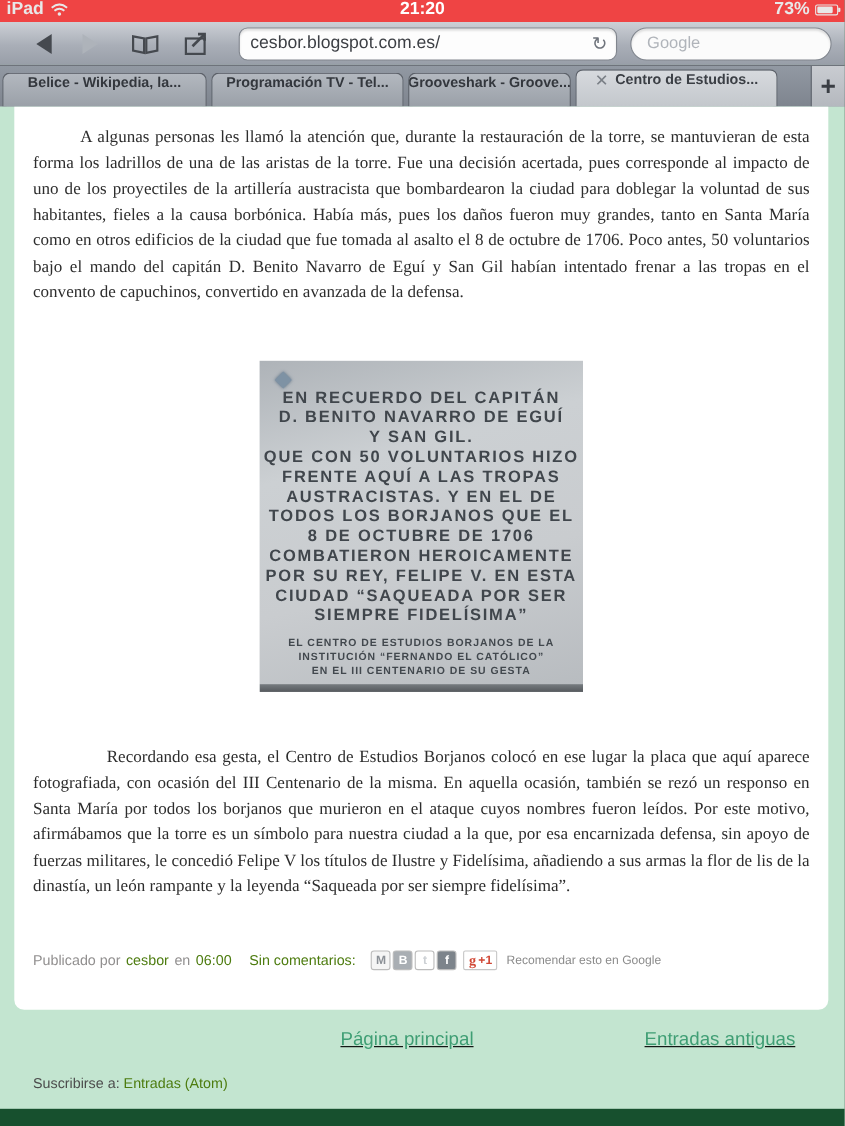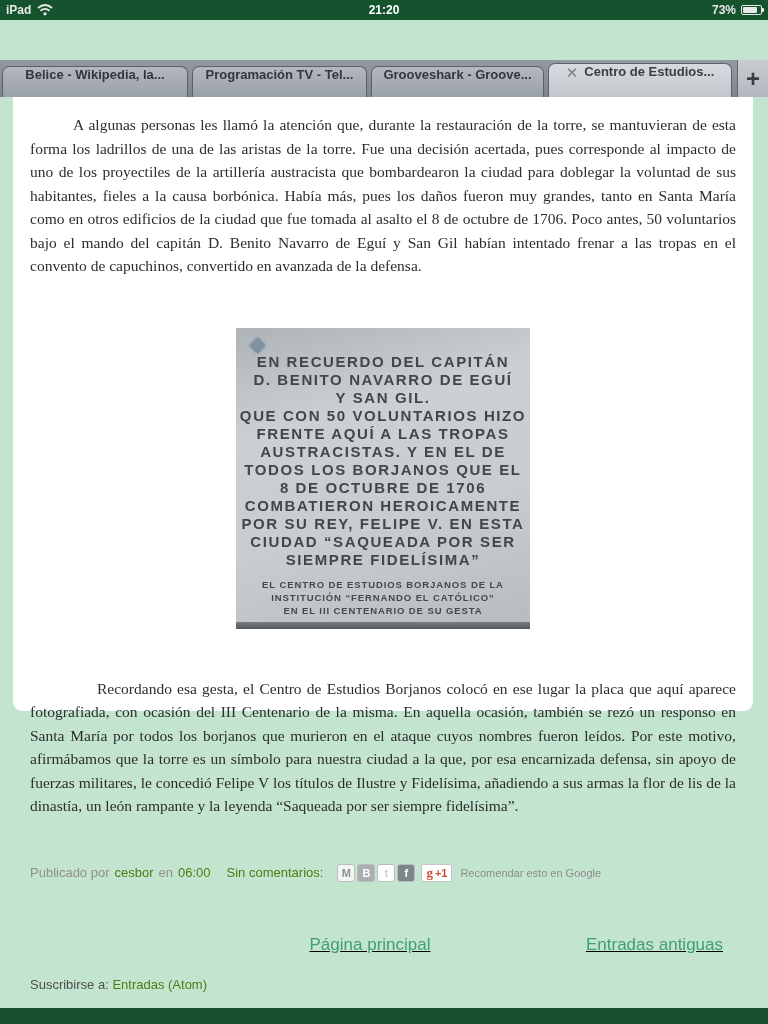--- a/index.html
+++ b/index.html
@@ -4,22 +4,22 @@
 <style>
   * { margin:0; padding:0; box-sizing:border-box; }
   html,body { background:#000; }
   .screen {
     position:relative; width:768px; height:1024px; overflow:hidden;
     font-family:"Liberation Sans", sans-serif; background:#c3e5d0;
   }
 
   
   .statusbar {
-    position:absolute; top:0; left:0; width:768px; height:20px; background:#14532d;
-    display:flex; align-items:center; color:#e8e8e8; font-size:12px; font-weight:bold;
+    position:absolute; top:0; left:0; width:768px; height:20px; background:#ef4444;
+    display:flex; align-items:flex-start; color:#e8e8e8; font-size:16px; font-weight:bold;
     padding:0 6px;
   }
   .sb-left { display:flex; align-items:center; gap:6px; width:200px; }
   .sb-center { flex:1; text-align:center; color:#fff; }
   .sb-right { width:200px; display:flex; align-items:center; justify-content:flex-end; gap:5px; }
   .battery { position:relative; width:21px; height:10px; border:1px solid #e8e8e8; border-radius:2px; }
   .battery .fill { position:absolute; left:1px; top:1px; bottom:1px; width:72%; background:#e8e8e8; border-radius:1px; }
   .battery .nub { position:absolute; right:-3px; top:2px; width:2px; height:4px; background:#e8e8e8; border-radius:0 1px 1px 0; }
 
   
@@ -60,35 +60,35 @@
     display:flex; align-items:flex-end; padding-left:2px;
   }
   .tab {
     height:31px; display:flex; justify-content:center; gap:6px;
     border:1px solid #5c6169; border-bottom:none; border-radius:7px 7px 0 0;
     background:linear-gradient(#b3b8bf, #9aa0a8); margin-right:4px;
     font-size:13px; font-weight:bold; color:#33373d; overflow:hidden; white-space:nowrap;
   }
   .tab:nth-child(1){ width:186px; }
   .tab:nth-child(2){ width:175px; }
-  .tab:nth-child(3){ width:173px; }
+  .tab:nth-child(3){ width:148px; }
   .tab:nth-child(4){ width:184px; }
   .tab.active { background:linear-gradient(#d7dade, #c3c7cc); height:34px; color:#3a3e44; }
   .tab-close { color:#7a7f86; font-size:15px; font-weight:normal; }
   .newtab {
     position:absolute; right:0; top:0; width:31px; height:37px;
     border-left:1px solid #62676f; background:linear-gradient(#c9ccd1, #b4b8be);
     display:flex; align-items:center; justify-content:center;
     font-size:24px; font-weight:bold; color:#3a3e44;
   }
 
   
   .page { position:absolute; top:97px; left:0; width:768px; height:927px; background:#c3e5d0; }
   .card {
-    position:absolute; top:0; left:13px; width:740px; height:614px; background:#ffffff;
+    position:absolute; top:0; left:13px; width:740px; height:821px; background:#ffffff;
     border-radius:0 0 9px 9px; padding:16px 17px 0;
   }
   .article { font-family:"Liberation Serif", serif; font-size:15.5px; line-height:23.5px; color:#2d2d2d; text-align:justify; }
   .p1 { text-indent:43px; }
   .p2 { text-indent:67px; margin-top:48px; }
 
   
   .photo-wrap { width:294px; margin:50px auto 0; }
   .plaque {
     position:relative; width:294px; height:301px; overflow:hidden;
@@ -153,20 +153,48 @@
     <div class="sb-center">21:20</div>
     <div class="sb-right">
       <span>73%</span>
       <span class="battery">
           <span class="fill"></span>
           <span class="nub"></span>
         </span>
     </div>
   </div>
 
+  <div class="toolbar">
+    <div class="nav-btn">
+        <div class="tri-left"></div>
+      </div>
+    <div class="nav-btn">
+        <div class="tri-right"></div>
+      </div>
+    <div class="icon-btn">
+      <svg width="26" height="20" viewBox="0 0 26 20">
+        <path d="M2 3 L12 5 L12 18 L2 16 Z" fill="none" stroke="#45494f" stroke-width="2"></path>
+        <path d="M24 3 L14 5 L14 18 L24 16 Z" fill="none" stroke="#45494f" stroke-width="2"></path>
+      </svg>
+    </div>
+    <div class="icon-btn">
+      <svg width="26" height="22" viewBox="0 0 26 22">
+        <rect x="2" y="6" width="17" height="14" fill="none" stroke="#45494f" stroke-width="2"></rect>
+        <path d="M8 13 L19 2" fill="none" stroke="#45494f" stroke-width="2.4"></path>
+        <path d="M13 2 L19 2 L19 8" fill="none" stroke="#45494f" stroke-width="2.4"></path>
+      </svg>
+    </div>
+    <div class="urlfield">
+      <input type="text" value="cesbor.blogspot.com.es/" style="">
+      <span class="reload">↻</span>
+    </div>
+    <div class="searchfield">
+      <input type="text" placeholder="Google" style="">
+    </div>
+  </div>
 
   <div class="tabbar">
     <div style="display:flex; align-items:flex-end;">
         <div class="tab">
           <span>Belice - Wikipedia, la...</span>
         </div>
         <div class="tab">
           <span>Programación TV - Tel...</span>
         </div>
         <div class="tab">

